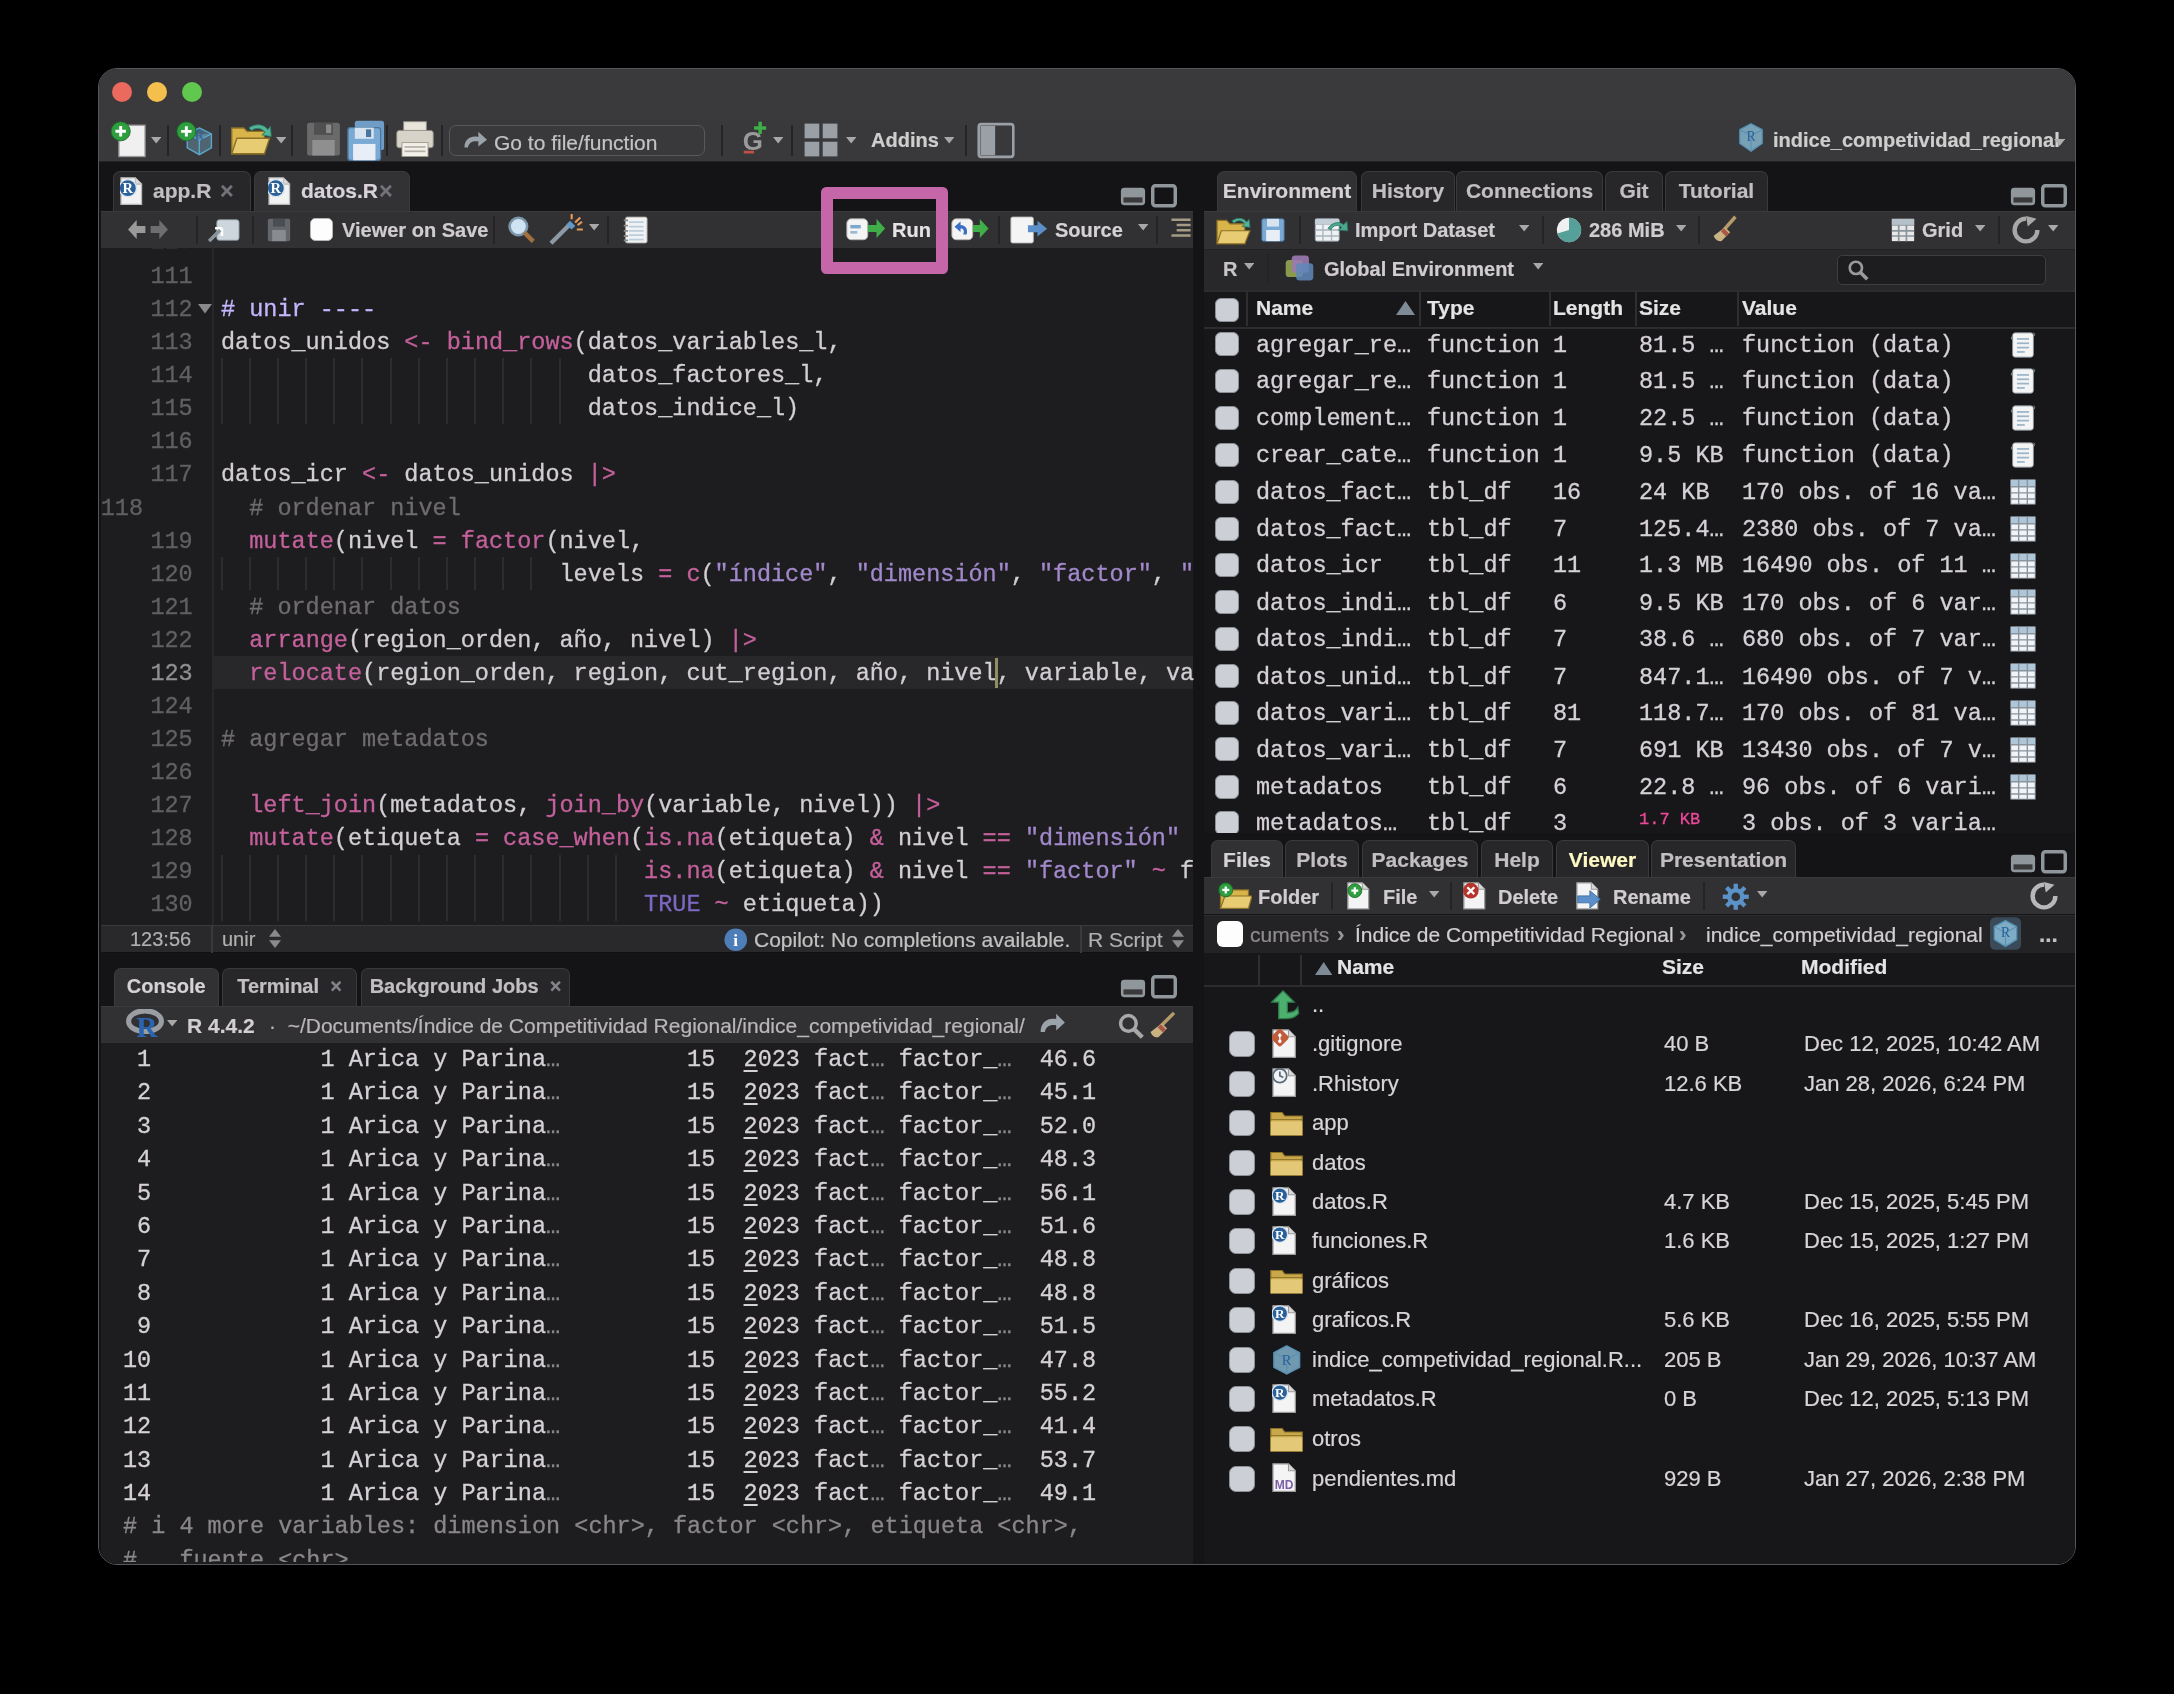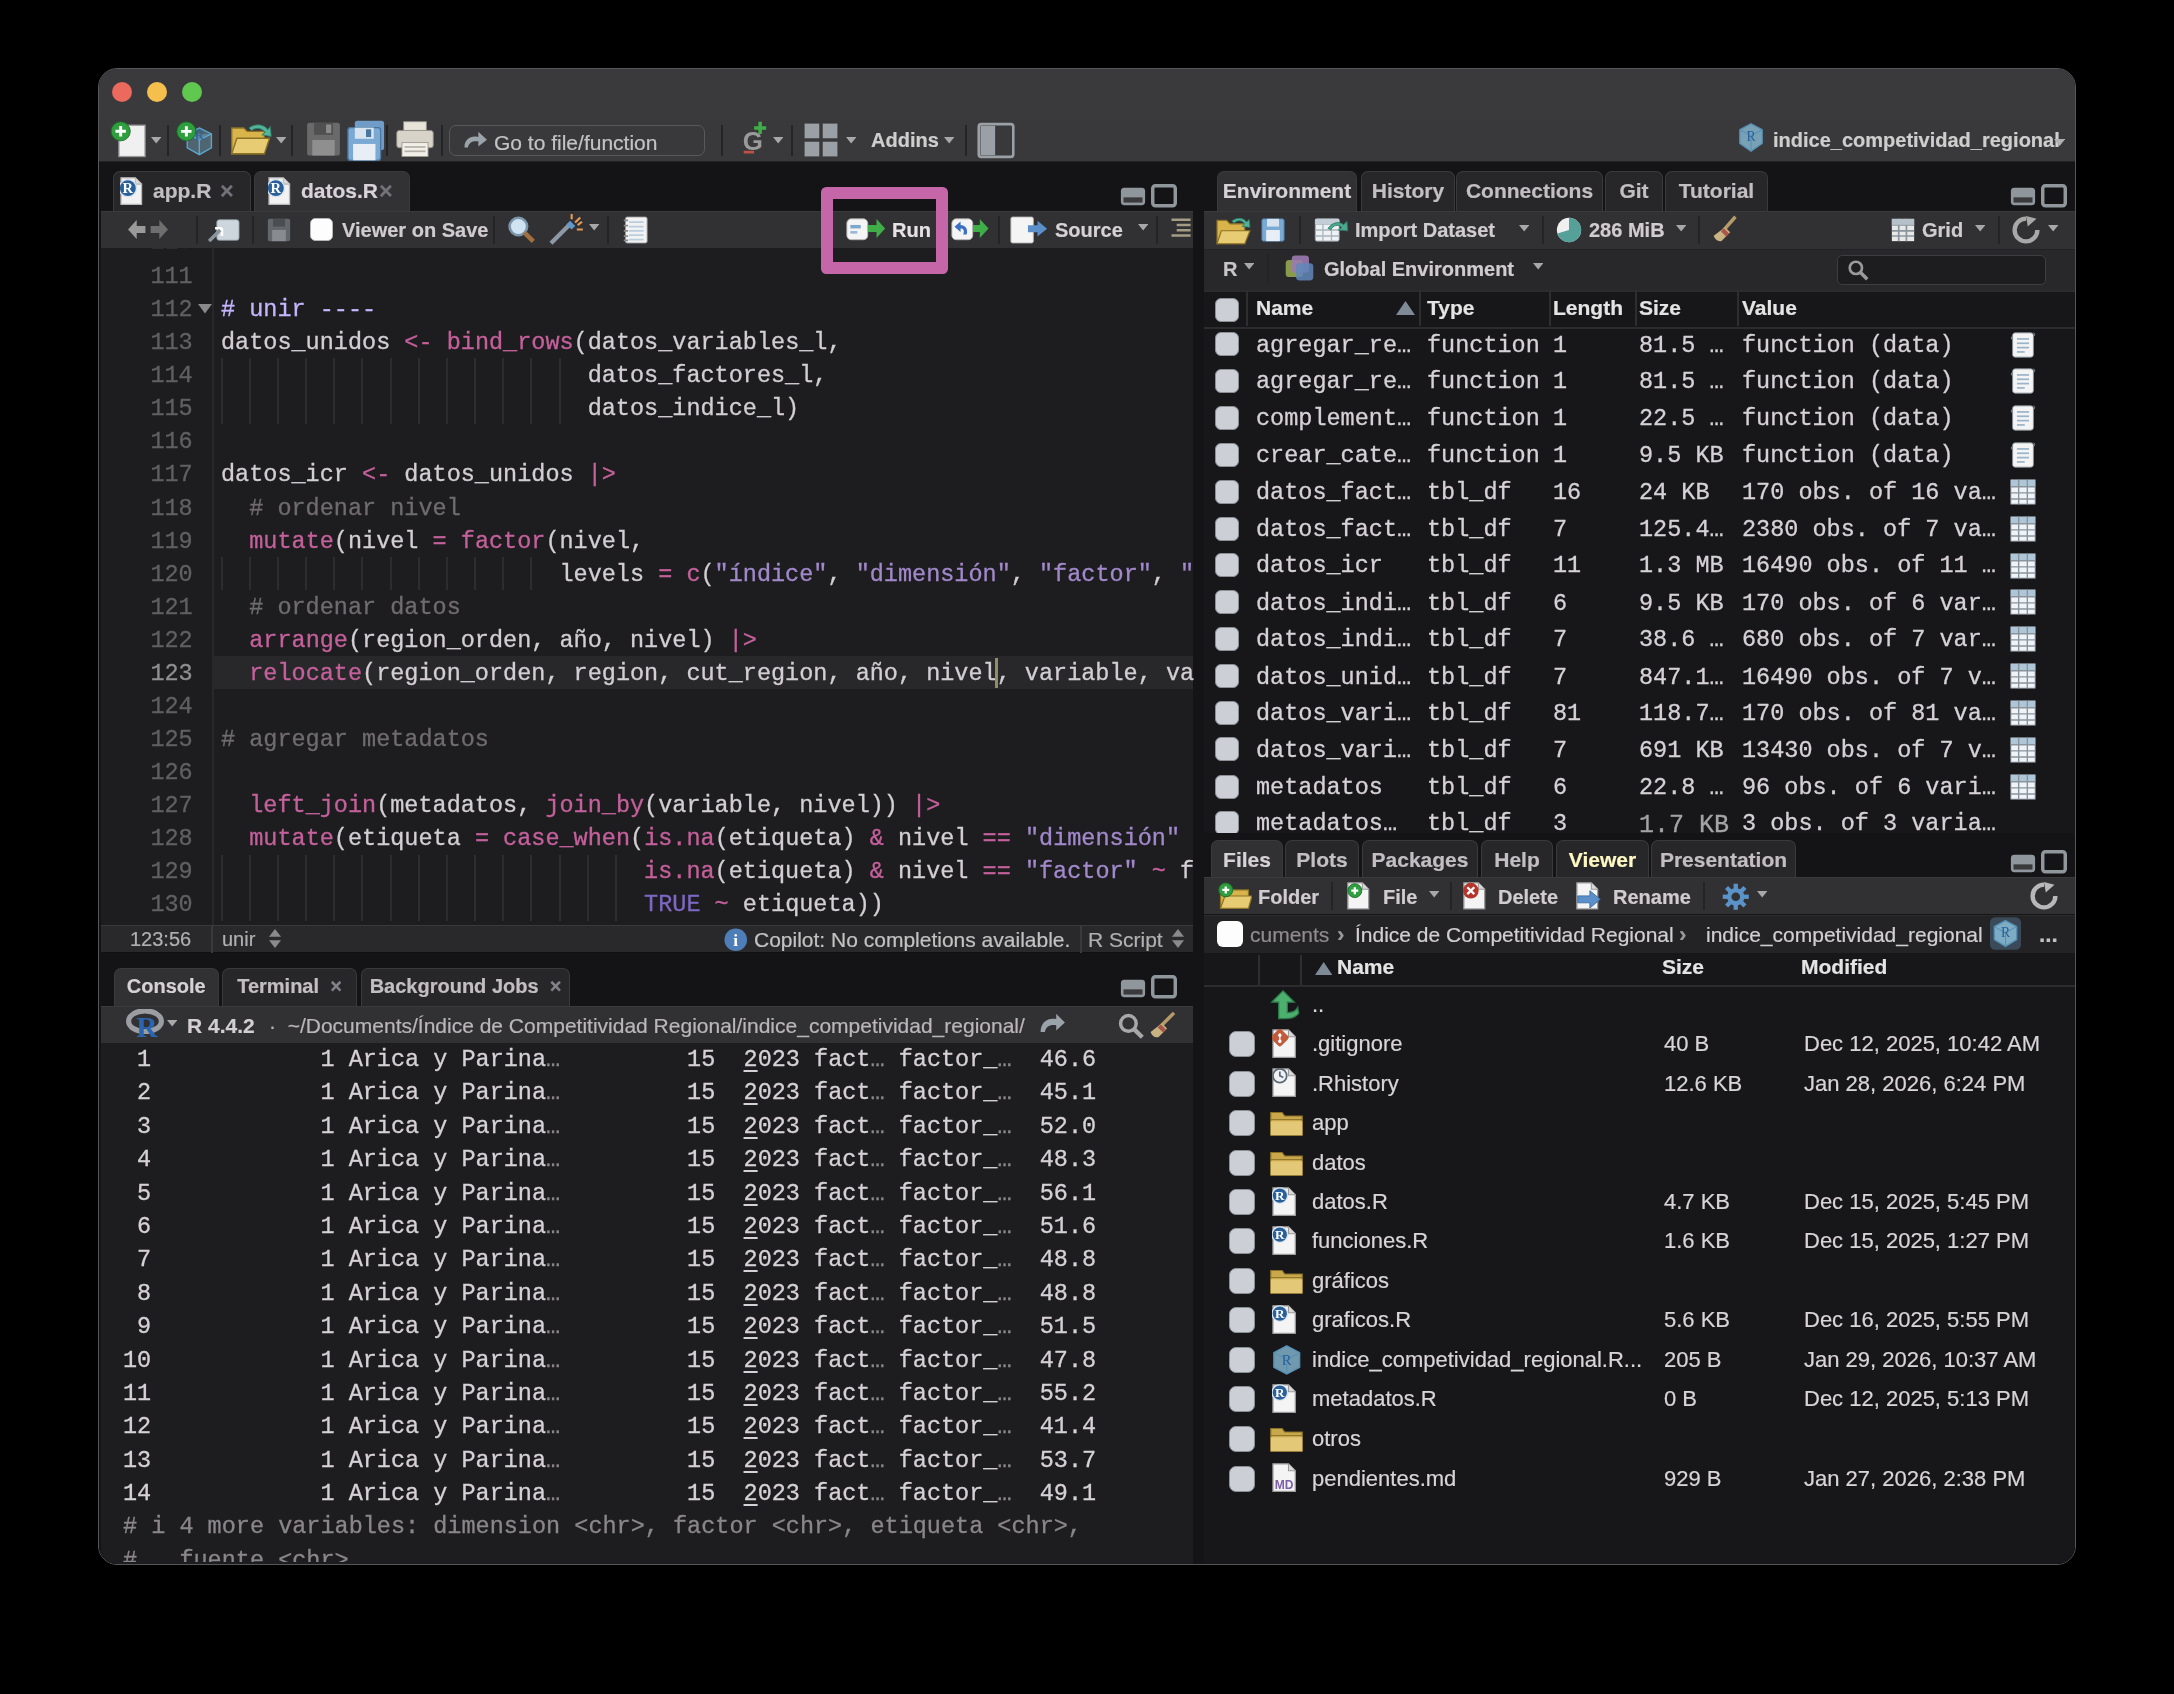--- a/index.html
+++ b/index.html
@@ -303,21 +303,21 @@
     <div style="position:absolute;left:122px;top:226px;width:974px;height:29.5px;overflow:hidden;white-space:pre;font-size:23.5px;"><span class="mono"><span style="color:#c4b5fd"># unir ----</span></span></div>
     <div style="position:absolute;left:1.7px;top:259px;width:92px;height:29.5px;text-align:right;font-size:23.5px;color:#606062;"><span class="mono">113</span></div>
     <div style="position:absolute;left:122px;top:259px;width:974px;height:29.5px;overflow:hidden;white-space:pre;font-size:23.5px;"><span class="mono"><span style="color:#d3ced3">datos_unidos </span><span style="color:#c4609b">&lt;-</span><span style="color:#d3ced3"> </span><span style="color:#c4609b">bind_rows</span><span style="color:#d3ced3">(datos_variables_l,</span></span></div>
     <div style="position:absolute;left:1.7px;top:292px;width:92px;height:29.5px;text-align:right;font-size:23.5px;color:#606062;"><span class="mono">114</span></div>
     <div style="position:absolute;left:122px;top:292px;width:974px;height:29.5px;overflow:hidden;white-space:pre;font-size:23.5px;"><span class="mono"><span style="color:#d3ced3">                          datos_factores_l,</span></span></div>
     <div style="position:absolute;left:1.7px;top:325px;width:92px;height:29.5px;text-align:right;font-size:23.5px;color:#606062;"><span class="mono">115</span></div>
     <div style="position:absolute;left:122px;top:325px;width:974px;height:29.5px;overflow:hidden;white-space:pre;font-size:23.5px;"><span class="mono"><span style="color:#d3ced3">                          datos_indice_l)</span></span></div>
     <div style="position:absolute;left:1.7px;top:358px;width:92px;height:29.5px;text-align:right;font-size:23.5px;color:#606062;"><span class="mono">116</span></div>
     <div style="position:absolute;left:1.7px;top:391px;width:92px;height:29.5px;text-align:right;font-size:23.5px;color:#606062;"><span class="mono">117</span></div>
     <div style="position:absolute;left:122px;top:391px;width:974px;height:29.5px;overflow:hidden;white-space:pre;font-size:23.5px;"><span class="mono"><span style="color:#d3ced3">datos_icr </span><span style="color:#c4609b">&lt;-</span><span style="color:#d3ced3"> datos_unidos </span><span style="color:#c4609b">|&gt;</span></span></div>
-    <div style="position:absolute;left:1.7px;top:425px;width:92px;height:29.5px;text-align:right;font-size:23.5px;color:#606062;"><span class="mono">118</span></div>
+    <div style="position:absolute;left:1.7px;top:425px;width:92px;height:29.5px;text-align:left;font-size:23.5px;color:#606062;"><span class="mono">118</span></div>
     <div style="position:absolute;left:122px;top:425px;width:974px;height:29.5px;overflow:hidden;white-space:pre;font-size:23.5px;"><span class="mono"><span style="color:#6f6b6f">  # ordenar nivel</span></span></div>
     <div style="position:absolute;left:1.7px;top:458px;width:92px;height:29.5px;text-align:right;font-size:23.5px;color:#606062;"><span class="mono">119</span></div>
     <div style="position:absolute;left:122px;top:458px;width:974px;height:29.5px;overflow:hidden;white-space:pre;font-size:23.5px;"><span class="mono"><span style="color:#d3ced3">  </span><span style="color:#c4609b">mutate</span><span style="color:#d3ced3">(nivel </span><span style="color:#c4609b">=</span><span style="color:#d3ced3"> </span><span style="color:#c4609b">factor</span><span style="color:#d3ced3">(nivel,</span></span></div>
     <div style="position:absolute;left:1.7px;top:491px;width:92px;height:29.5px;text-align:right;font-size:23.5px;color:#606062;"><span class="mono">120</span></div>
     <div style="position:absolute;left:122px;top:491px;width:974px;height:29.5px;overflow:hidden;white-space:pre;font-size:23.5px;"><span class="mono"><span style="color:#d3ced3">                        levels </span><span style="color:#c4609b">=</span><span style="color:#d3ced3"> </span><span style="color:#c4609b">c</span><span style="color:#d3ced3">(</span><span style="color:#a289cc">"índice"</span><span style="color:#d3ced3">, </span><span style="color:#a289cc">"dimensión"</span><span style="color:#d3ced3">, </span><span style="color:#a289cc">"factor"</span><span style="color:#d3ced3">, </span><span style="color:#a289cc">"variable"</span></span></div>
     <div style="position:absolute;left:1.7px;top:524px;width:92px;height:29.5px;text-align:right;font-size:23.5px;color:#606062;"><span class="mono">121</span></div>
     <div style="position:absolute;left:122px;top:524px;width:974px;height:29.5px;overflow:hidden;white-space:pre;font-size:23.5px;"><span class="mono"><span style="color:#6f6b6f">  # ordenar datos</span></span></div>
     <div style="position:absolute;left:1.7px;top:557px;width:92px;height:29.5px;text-align:right;font-size:23.5px;color:#606062;"><span class="mono">122</span></div>
     <div style="position:absolute;left:122px;top:557px;width:974px;height:29.5px;overflow:hidden;white-space:pre;font-size:23.5px;"><span class="mono"><span style="color:#d3ced3">  </span><span style="color:#c4609b">arrange</span><span style="color:#d3ced3">(region_orden, año, nivel) </span><span style="color:#c4609b">|&gt;</span></span></div>
     <div style="position:absolute;left:1.7px;top:590px;width:92px;height:29.5px;text-align:right;font-size:23.5px;color:#8f8f91;"><span class="mono">123</span></div>
@@ -680,21 +680,21 @@
     <svg style="position:absolute;left:1911px;top:705px;" width="26" height="26" viewBox="0 0 30 30">
       <rect x="1" y="1" width="28" height="28" fill="#f0f4f8" stroke="#8a949c"></rect>
       <rect x="1" y="1" width="28" height="8" fill="#aec6d8"></rect>
       <path d="M1 9 h28 M1 16 h28 M1 23 h28 M10 1 v28 M20 1 v28" stroke="#8a949c" stroke-width="1.6"></path>
     </svg>
     <div style="position:absolute;left:0;top:740px;width:1976px;height:23.5px;overflow:hidden;">
       <div style="position:absolute;left:1116px;top:1.7px;width:24px;height:24px;background:#ccd0d6;border:1.7px solid #8b9097;border-radius:6px"></div>
       <div style="position:absolute;left:1157px;top:0px;height:29.5px;white-space:pre;font-size:23.5px;color:#d6d1d6"><span class="mono">metadatos…</span></div>
       <div style="position:absolute;left:1328px;top:0px;height:29.5px;white-space:pre;font-size:23.5px;color:#d6d1d6"><span class="mono">tbl_df</span></div>
       <div style="position:absolute;left:1454px;top:0px;height:29.5px;white-space:pre;font-size:23.5px;color:#d6d1d6"><span class="mono">3</span></div>
-      <div style="position:absolute;left:1540px;top:0px;height:29.5px;white-space:pre;font-size:25px;color:#a3a3a3"><span class="mono">1.7 KB</span></div>
+      <div style="position:absolute;left:1540px;top:0px;height:29.5px;white-space:pre;font-size:17px;color:#ec4899"><span class="mono">1.7 KB</span></div>
       <div style="position:absolute;left:1643px;top:0px;height:29.5px;white-space:pre;font-size:23.5px;color:#d6d1d6"><span class="mono">3 obs. of 3 varia…</span></div>
     </div>
     <div style="position:absolute;left:1112px;top:771px;width:72px;height:37px;background:#313134;border:1.7px solid #3a3a3d;border-bottom:none;border-radius:7px 7px 0 0;"></div>
     <div style="position:absolute;left:1112px;top:779px;width:72px;height:26px;text-align:center;font-size:21px;font-weight:700;color:#d6d2d6;white-space:nowrap;"><span class="sans">Files</span></div>
     <div style="position:absolute;left:1186px;top:771px;width:74px;height:37px;background:#27272a;border:1.7px solid #3a3a3d;border-bottom:none;border-radius:7px 7px 0 0;"></div>
     <div style="position:absolute;left:1186px;top:779px;width:74px;height:26px;text-align:center;font-size:21px;font-weight:700;color:#c2bec2;white-space:nowrap;"><span class="sans">Plots</span></div>
     <div style="position:absolute;left:1263px;top:771px;width:116px;height:37px;background:#27272a;border:1.7px solid #3a3a3d;border-bottom:none;border-radius:7px 7px 0 0;"></div>
     <div style="position:absolute;left:1263px;top:779px;width:116px;height:26px;text-align:center;font-size:21px;font-weight:700;color:#c2bec2;white-space:nowrap;"><span class="sans">Packages</span></div>
     <div style="position:absolute;left:1382px;top:771px;width:72px;height:37px;background:#27272a;border:1.7px solid #3a3a3d;border-bottom:none;border-radius:7px 7px 0 0;"></div>
     <div style="position:absolute;left:1382px;top:779px;width:72px;height:26px;text-align:center;font-size:21px;font-weight:700;color:#c2bec2;white-space:nowrap;"><span class="sans">Help</span></div>

